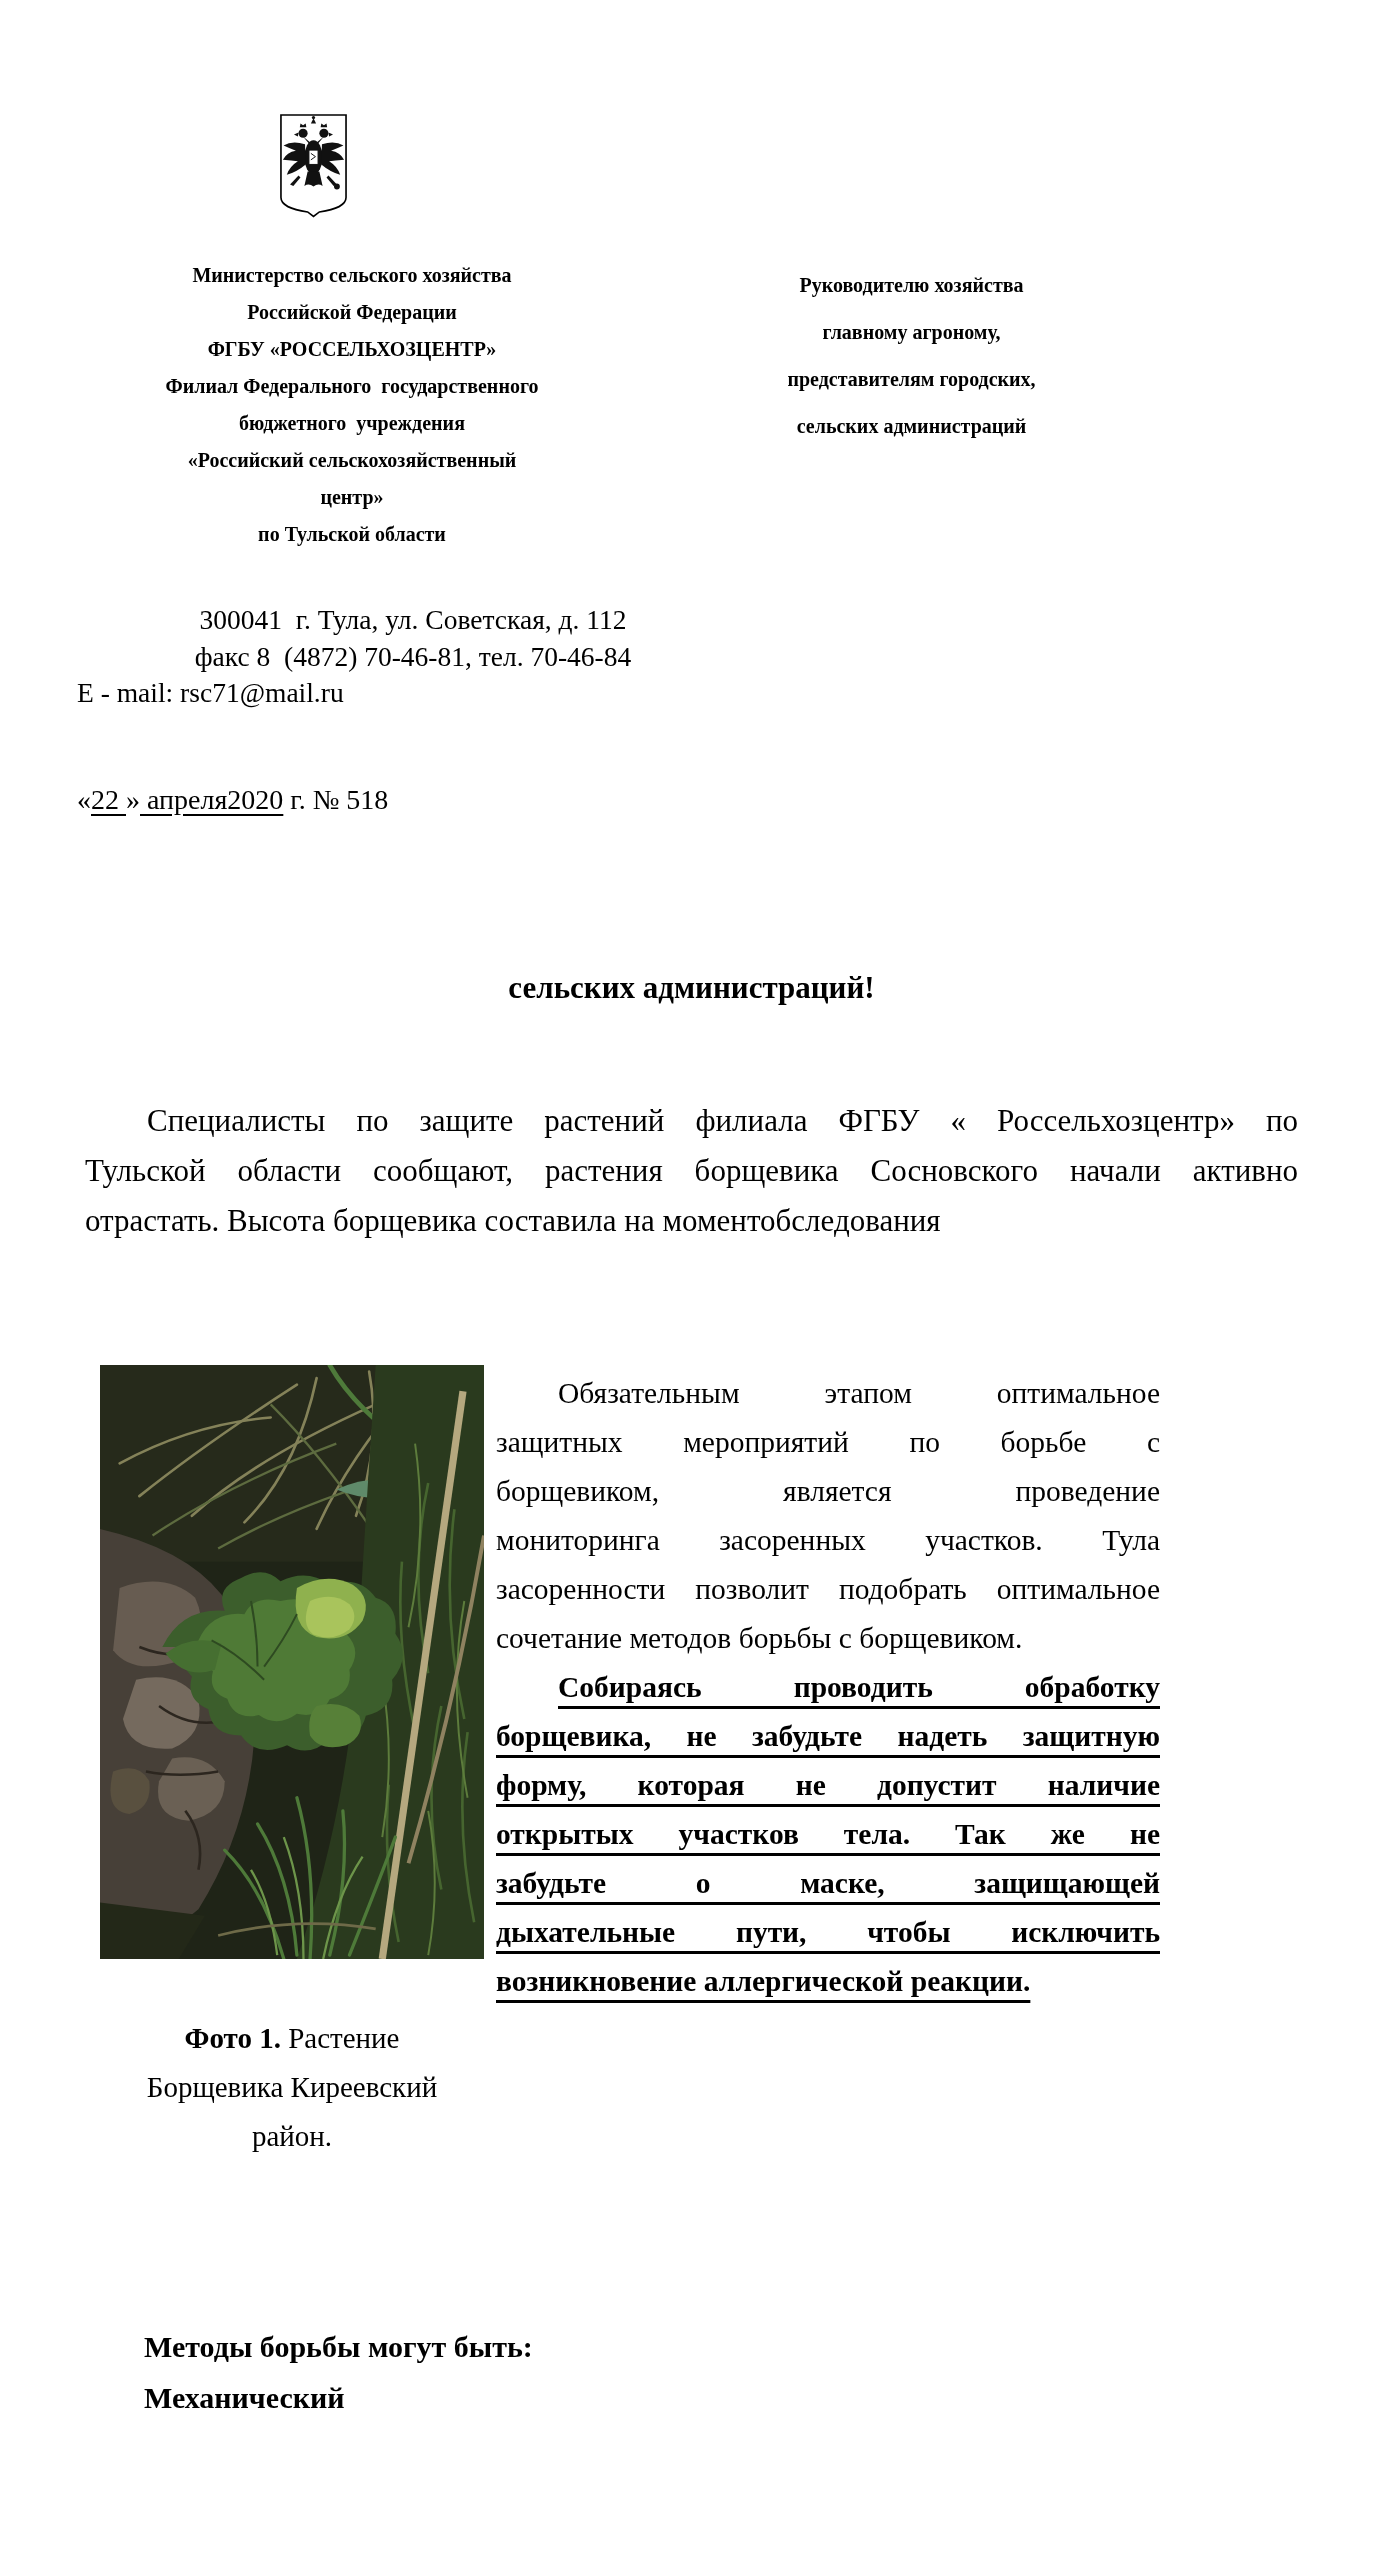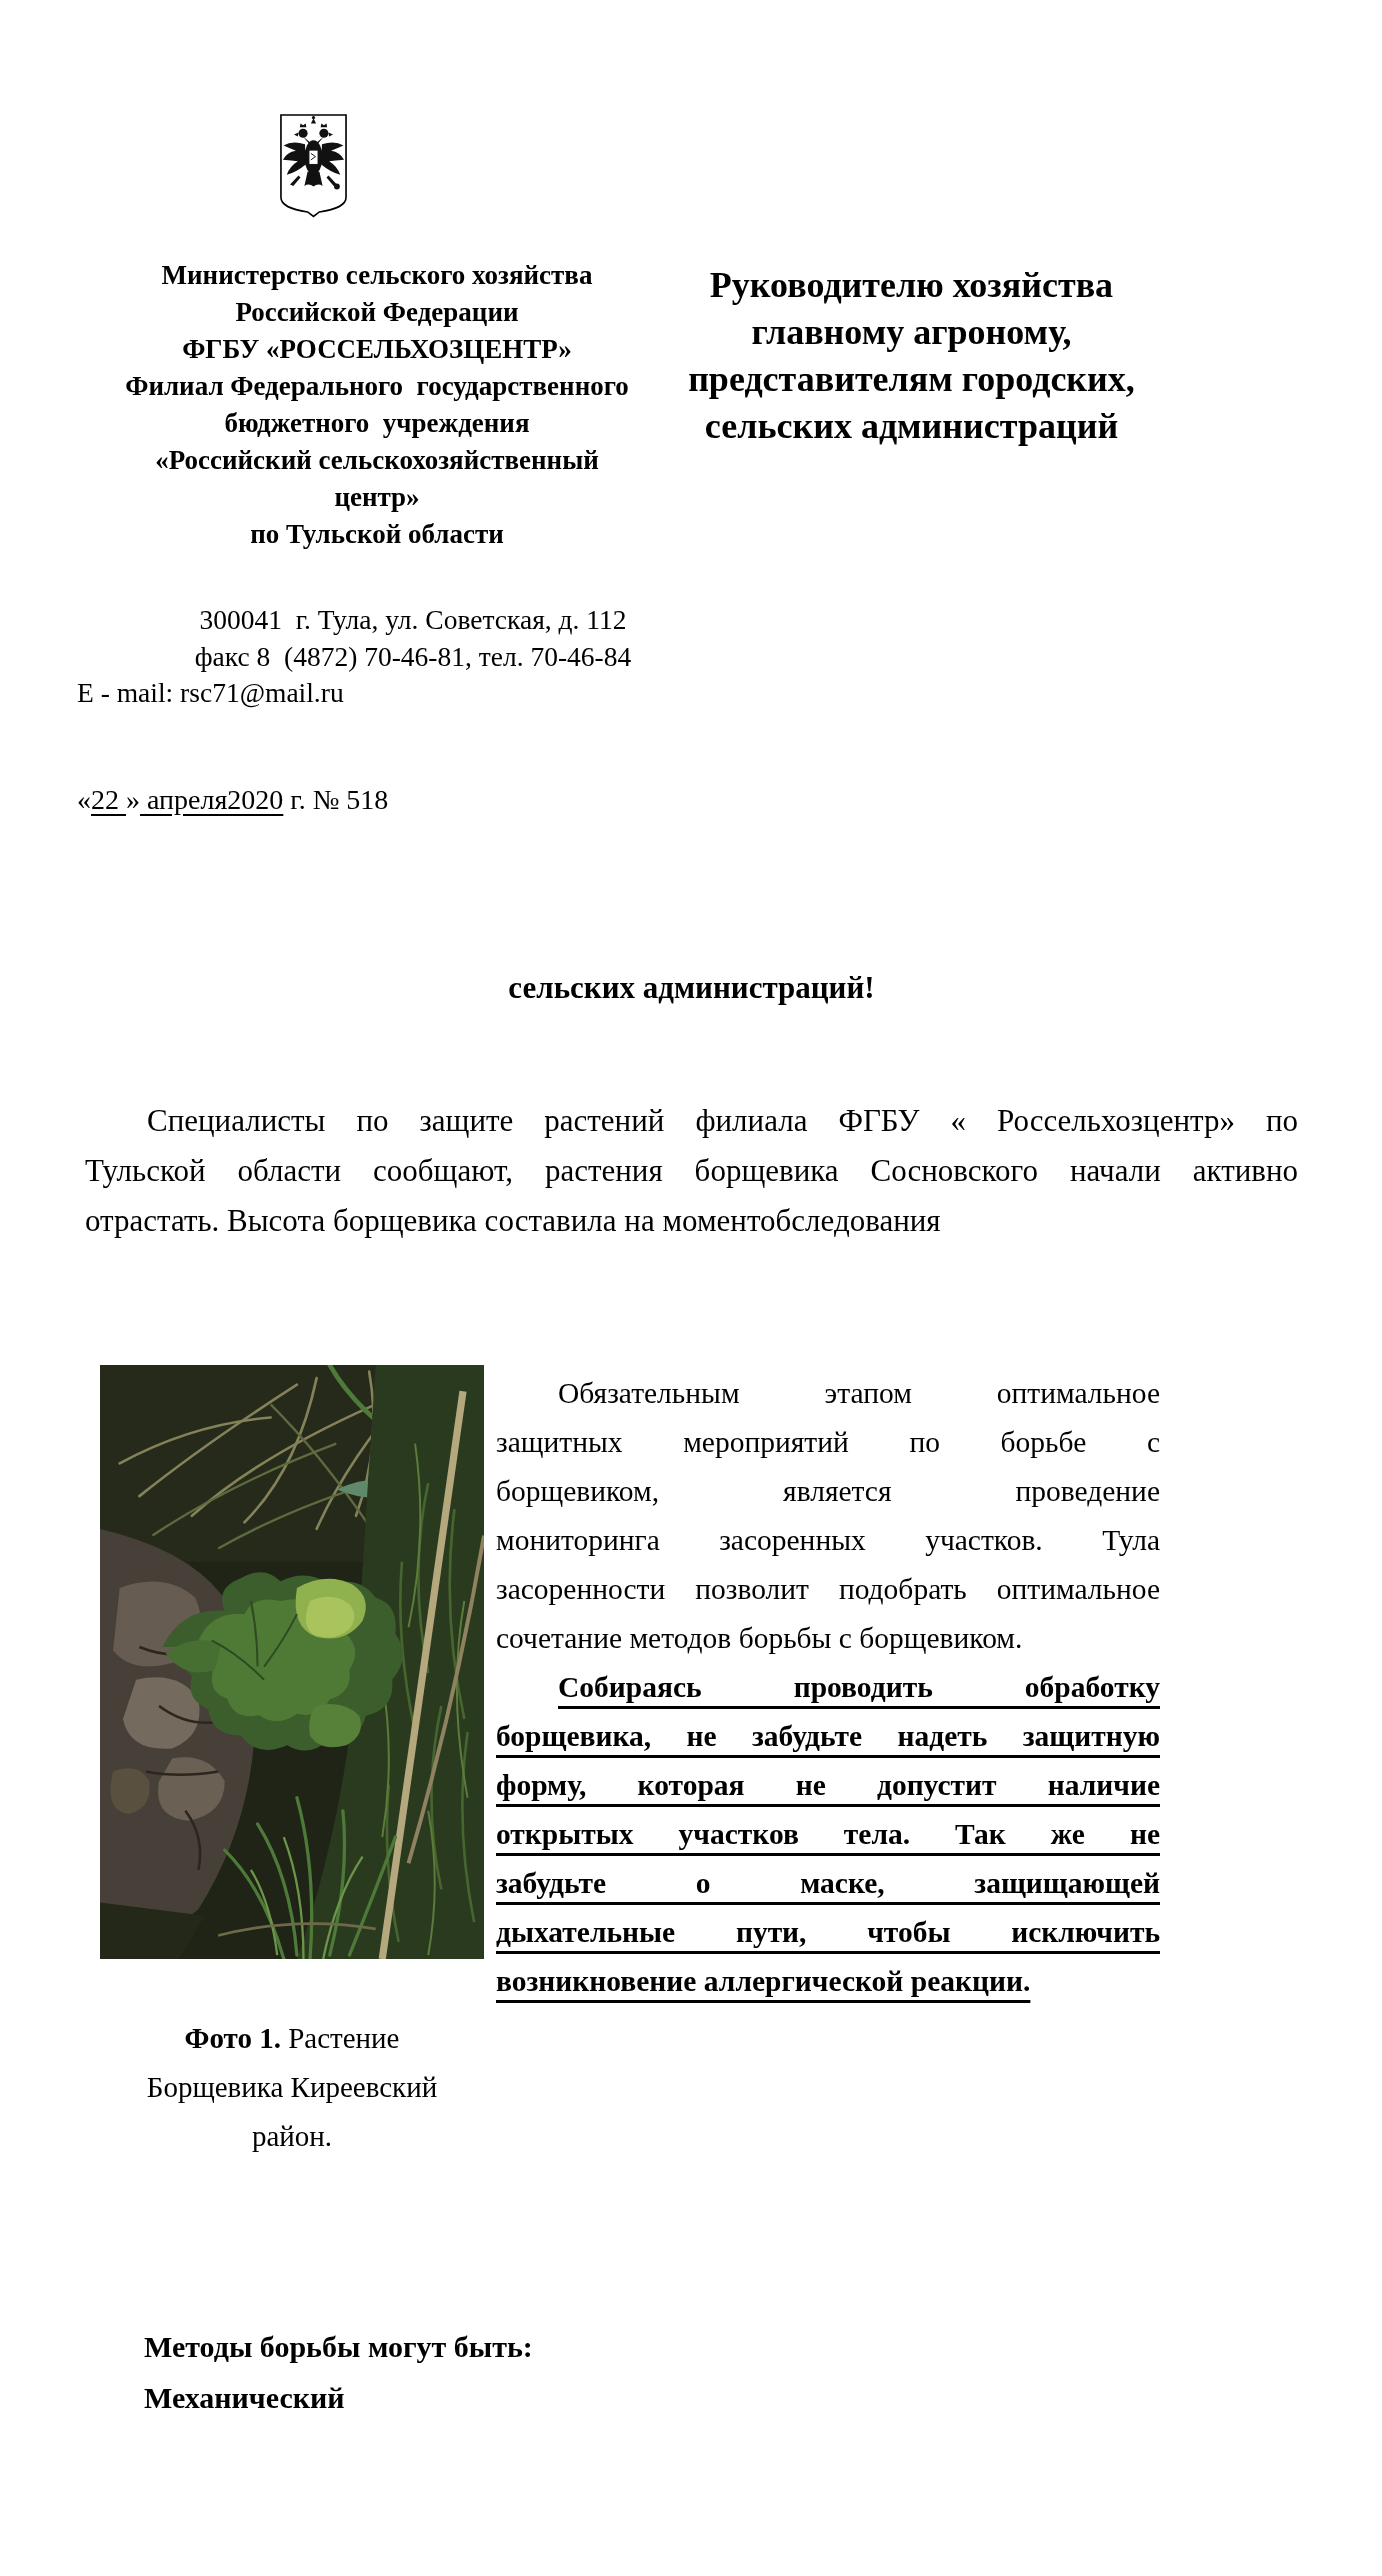--- a/index.html
+++ b/index.html
@@ -14,22 +14,22 @@
   .line{display:block;white-space:pre-wrap;}
   .center{text-align:center;}
   .bold{font-weight:bold;}
   .justify .line{text-align:justify;text-align-last:justify;}
   .justify .line:last-child{text-align-last:left;}
   .indent .line:first-child{text-indent:62px;}
   .ul .line{text-decoration:underline;text-decoration-thickness:3.3px;text-underline-offset:8.5px;}
   .u{text-decoration:underline;text-decoration-thickness:2px;text-underline-offset:5.2px;}
 
   .emblem-box{left:279px;top:113px;width:69px;height:106px;}
-  .org-block{left:85px;top:257px;width:584px;font-size:27px;line-height:37px;}
-  .addressee-block{left:682px;top:262px;width:459px;font-size:36px;line-height:47px;}
+  .org-block{left:60px;top:257px;width:584px;font-size:20px;line-height:37px;}
+  .addressee-block{left:682px;top:262px;width:459px;font-size:20px;line-height:47px;}
   .contacts-block{left:85px;top:601px;width:656px;font-size:27.5px;line-height:37px;}
   .email-line{left:77px;top:677px;font-size:27.5px;white-space:pre;}
   .date-line{left:77px;top:784px;font-size:28px;white-space:pre;}
   .salutation{left:85px;top:962px;width:1213px;font-size:31px;line-height:51px;}
   .intro{left:85px;top:1096px;width:1213px;font-size:31px;line-height:50px;}
   .photo-frame{left:100px;top:1365px;width:384px;height:594px;}
   .photo-frame svg{display:block;width:100%;height:100%;}
   .right-col{left:496px;top:1369px;width:664px;font-size:29.5px;line-height:49px;}
   .caption{left:87px;top:2014px;width:410px;font-size:29px;line-height:49px;}
   .methods{left:144px;top:2321px;font-size:30px;line-height:51px;}

